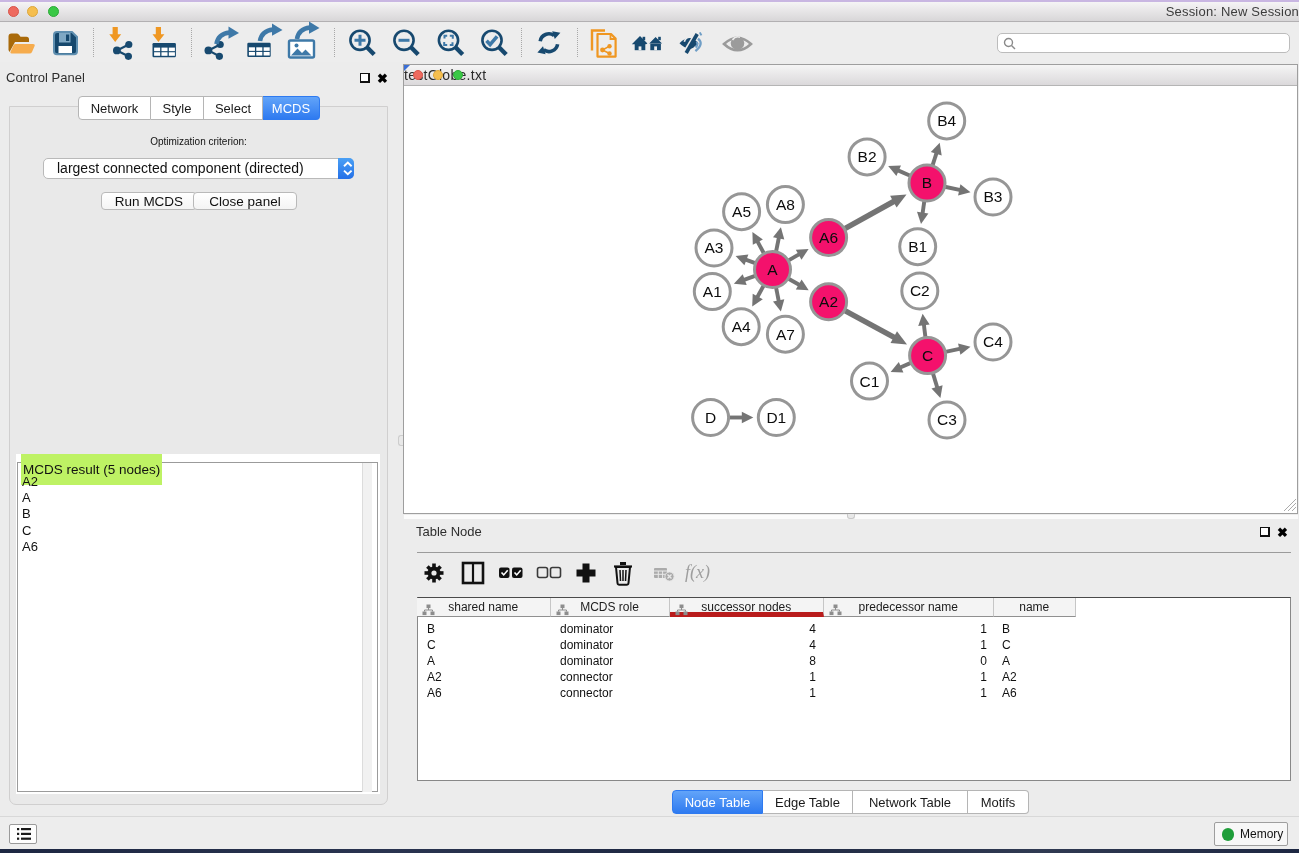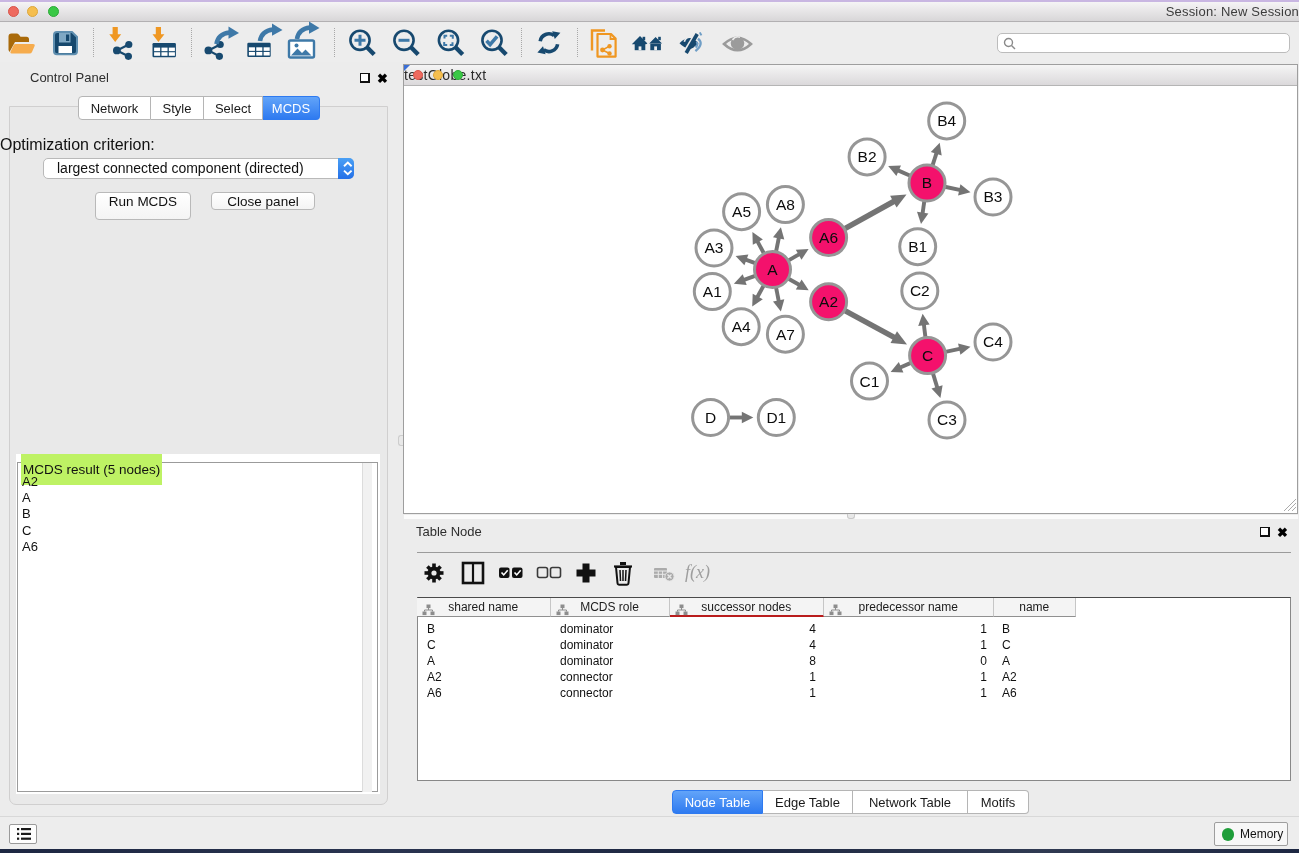--- a/index.html
+++ b/index.html
@@ -138,39 +138,39 @@
       <circle cx="737.5" cy="43" r="6.8" fill="#9b9b9b"></circle>
       <path d="M732.5 40 A 6.5 6.5 0 0 1 740 37.2" stroke="#ececec" stroke-width="1.6" fill="none"></path>
     </svg>
   </div>
 <div class="abs searchbox"></div>
 <svg class="abs" style="left:1003px;top:37px" width="14" height="14">
     <circle cx="5.5" cy="5.5" r="4" fill="none" stroke="#8a8a8a" stroke-width="1.4"></circle>
     <line x1="8.5" y1="8.5" x2="12" y2="12" stroke="#8a8a8a" stroke-width="1.4"></line>
   </svg>
 
-<div class="abs panelTitle" style="left:30px;top:70px">Control Panel</div>
+<div class="abs panelTitle" style="left:6px;top:70px">Control Panel</div>
 <div class="abs sqicon" style="left:360px;top:73px"></div>
 <div class="abs xicon" style="left:377px;top:74px">✖</div>
 <div class="abs cpanel"></div>
 <div class="abs tabgrp" style="left:78px;top:96px">
 <div class="t first" style="width:73px">Network</div>
 <div class="t" style="width:53px">Style</div>
 <div class="t" style="width:59px">Select</div>
 <div class="t sel last" style="width:57px">MCDS</div>
 </div>
-<div class="abs" style="left:0;top:136px;width:397px;text-align:left;font-size:16px;color:#111">Optimization criterion:</div>
+<div class="abs" style="left:0;top:136px;width:397px;text-align:center;font-size:10px;color:#111">Optimization criterion:</div>
 <div class="abs" style="left:43px;top:158px;width:311px;height:21px;background:#fff;border:1px solid #b9b9b9;border-radius:5px;font-size:14px;color:#111;line-height:19px;padding-left:13px">largest connected component (directed)</div>
 <div class="abs" style="left:338px;top:158px;width:16px;height:21px;background:linear-gradient(#4aa0f5,#2470e8);border-radius:0 5px 5px 0"></div>
 <svg class="abs" style="left:342px;top:160px" width="12" height="17">
     <path d="M2 6.2 L5.8 2.6 L9.6 6.2" stroke="#fff" stroke-width="1.9" fill="none"></path>
     <path d="M2 10.6 L5.8 14.2 L9.6 10.6" stroke="#fff" stroke-width="1.9" fill="none"></path>
   </svg>
-<div class="abs btn" style="left:95px;top:192px;width:96px;height:28px;line-height:17px">Run MCDS</div>
-<div class="abs btn" style="left:211px;top:192px;width:104px;height:18px;line-height:17px">Close panel</div>
+<div class="abs btn" style="left:101px;top:192px;width:96px;height:18px;line-height:17px">Run MCDS</div>
+<div class="abs btn" style="left:193px;top:192px;width:104px;height:18px;line-height:17px">Close panel</div>
 <div class="abs fieldset"></div>
 <div class="abs" style="left:17px;top:462px;width:361px;height:330px;border:1px solid #9b9b9b"></div>
 <div class="abs" style="left:21px;top:454px;font-size:13.5px;color:#111;background:#bef264;padding:8px 2px">MCDS result (5 nodes)</div>
 <div class="abs" style="left:362px;top:463px;width:10px;height:329px;background:#f1f1f1;border-left:1px solid #dcdcdc"></div>
 <div class="abs" style="left:22px;top:474px;font-size:13px;color:#111;line-height:16.2px">A2<br>A<br>B<br>C<br>A6</div>
 
 <div class="abs netwin"></div>
 <div class="abs nettitle" style="left:404px;top:65px">testGlobe.txt</div>
 <svg class="abs" style="left:404px;top:65px" width="6" height="6">
     <path d="M0 0 L6 0 L0 6z" fill="#3b6fd6"></path>
@@ -338,21 +338,21 @@
       </svg></div>
     <div class="abs thead" style="left:550.5px;top:598px;width:119.0px;height:19px;border-right:1px solid #c6c6c6;border-bottom:1px solid #909090;text-align:center;line-height:19px">MCDS role</div>
     <div class="abs" style="left:555.5px;top:602px"><svg width="13" height="12">
         <g fill="#8d8d8d">
           <rect x="4.5" y="0.5" width="4" height="3.6"></rect>
           <rect x="0.5" y="7.5" width="4" height="3.6"></rect>
           <rect x="8.5" y="7.5" width="4" height="3.6"></rect>
         </g>
         <path d="M6.5 4 v2 M2.5 7.5 v-1.5 h8 v1.5" stroke="#8d8d8d" stroke-width="1" fill="none"></path>
       </svg></div>
-    <div class="abs thead" style="left:669.5px;top:598px;width:154.5px;height:19px;border-right:1px solid #c6c6c6;border-bottom:2px solid #b91c1c;text-align:center;line-height:19px">successor nodes</div>
+    <div class="abs thead" style="left:669.5px;top:598px;width:154.5px;height:19px;border-right:1px solid #c6c6c6;border-bottom:5px solid #b91c1c;text-align:center;line-height:19px">successor nodes</div>
     <div class="abs" style="left:674.5px;top:602px"><svg width="13" height="12">
         <g fill="#8d8d8d">
           <rect x="4.5" y="0.5" width="4" height="3.6"></rect>
           <rect x="0.5" y="7.5" width="4" height="3.6"></rect>
           <rect x="8.5" y="7.5" width="4" height="3.6"></rect>
         </g>
         <path d="M6.5 4 v2 M2.5 7.5 v-1.5 h8 v1.5" stroke="#8d8d8d" stroke-width="1" fill="none"></path>
       </svg></div>
     <div class="abs thead" style="left:824px;top:598px;width:169.5px;height:19px;border-right:1px solid #c6c6c6;border-bottom:1px solid #909090;text-align:center;line-height:19px">predecessor name</div>
     <div class="abs" style="left:829px;top:602px"><svg width="13" height="12">

